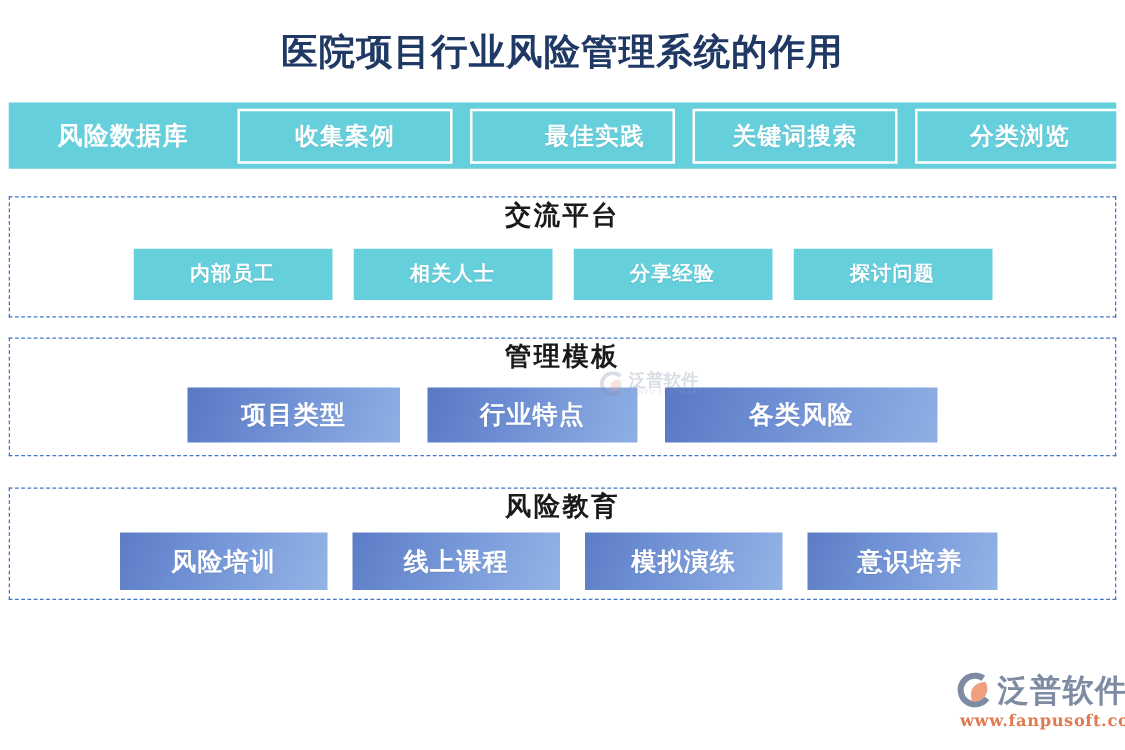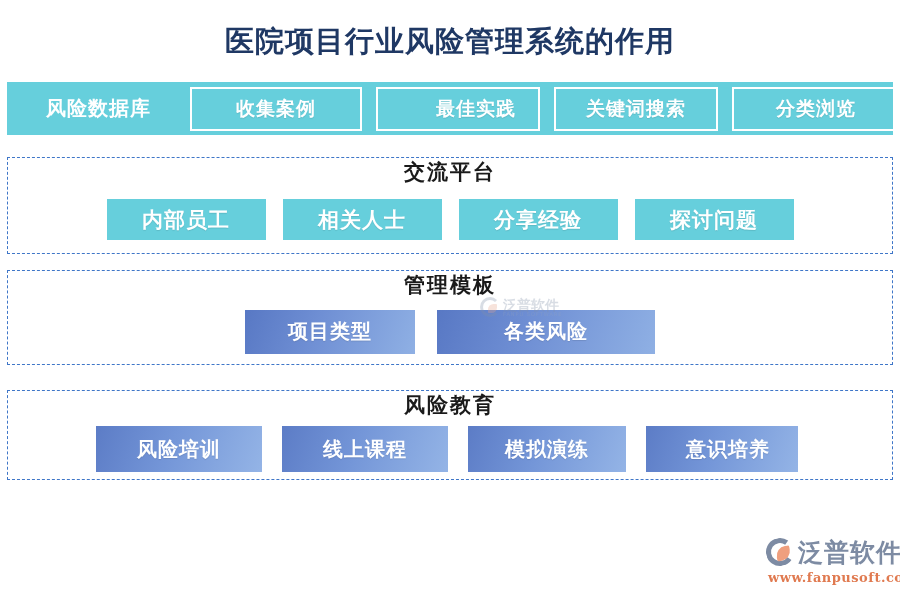--- a/index.html
+++ b/index.html
@@ -108,21 +108,21 @@
     width: 177px;
     font-size: 21px;
     color: #1a1a1a;
     letter-spacing: 2px;
   }
   #row-exchange .chips { gap: 17px; }
   #row-exchange .chip {
     background: #66cfdc;
     height: 41px;
     width: 159px;
-    font-size: 21px;
+    font-size: 16px;
     letter-spacing: 1px;
   }
 
   
   #row-template {
     top: 270px;
     height: 95px;
   }
   #row-template .row-label {
     width: 176px;
@@ -270,20 +270,21 @@
     <div class="chip">相关人士</div>
     <div class="chip">分享经验</div>
     <div class="chip">探讨问题</div>
   </div>
 </div>
 
 <div class="row dashed" id="row-template">
   <div class="row-label">管理模板</div>
   <div class="chips">
     <div class="chip t1">项目类型</div>
+    <div class="chip t2">行业特点</div>
     <div class="chip t3">各类风险</div>
   </div>
 </div>
 
 <div class="watermark">
   <span class="wm-mark"></span>
   <span class="wm-text">
     <span class="wm-cn">泛普软件</span>
     <span class="wm-en">FANPU SOFTWARE</span>
   </span>

